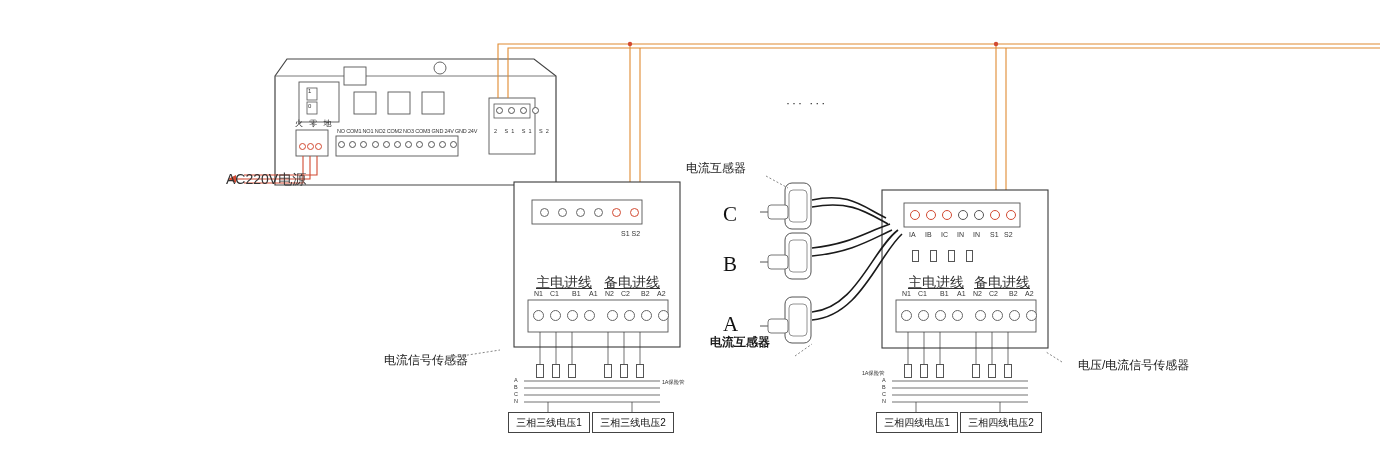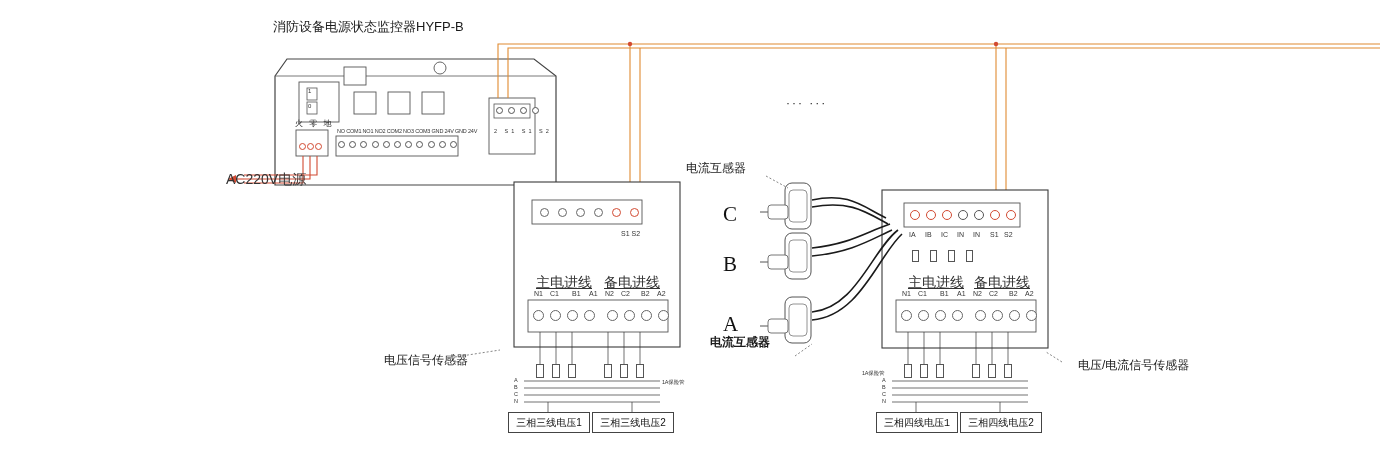--- a/index.html
+++ b/index.html
@@ -106,21 +106,20 @@
     font-size: 12px;
     letter-spacing: 2px;
     color: #222;
   }
 </style>
 </head>
 <body>
 
 <div id="canvas">
 
-  <div class="lbl title" style="left:273px; top:18px;">消防设备电源状态监控器HYFP-B</div>
 
   <svg class="overlay">
 
     <path d="M275,76 L287,59 L534,59 L556,76 L556,185 L275,185 Z" fill="#ffffff" stroke="#444" stroke-width="1.2"></path>
 
     <path d="M275,76 L556,76" fill="none" stroke="#555" stroke-width="0.8"></path>
 
     <rect x="299" y="82" width="40" height="40" fill="#fff" stroke="#555" stroke-width="0.9"></rect>
     <rect x="307" y="88" width="10" height="12" fill="#fff" stroke="#555" stroke-width="0.8"></rect>
     <rect x="307" y="102" width="10" height="12" fill="#fff" stroke="#555" stroke-width="0.8"></rect>
@@ -303,21 +302,21 @@
   <div class="lbl tiny" style="left:662px; top:379px;">1A保险管</div>
 
   <div class="lbl tiny" style="left:514px; top:377px;">A</div>
   <div class="lbl tiny" style="left:514px; top:384px;">B</div>
   <div class="lbl tiny" style="left:514px; top:391px;">C</div>
   <div class="lbl tiny" style="left:514px; top:398px;">N</div>
 
   <div class="boxlabel" style="left:508px; top:412px; width:82px; height:21px;">三相三线电压1</div>
   <div class="boxlabel" style="left:592px; top:412px; width:82px; height:21px;">三相三线电压2</div>
 
-  <div class="lbl mid" style="left:384px; top:352px;">电压信号传感器</div>
+  <div class="lbl mid" style="left:384px; top:352px;">电流信号传感器</div>
 
   <div class="lbl big-letter" style="left:723px; top:202px;">C</div>
   <div class="lbl big-letter" style="left:723px; top:252px;">B</div>
   <div class="lbl big-letter" style="left:723px; top:312px;">A</div>
 
   <div class="lbl mid" style="left:686px; top:160px;">电流互感器</div>
 
   <div class="lbl mid" style="left:710px; top:334px;font-weight:bold;">电流互感器</div>
 
   <div style="position:absolute; left:910px; top:210px; display:flex; gap:6px;">
@@ -371,18 +370,18 @@
   <div class="fuse" style="left:972px; top:364px; width:8px; height:14px;"></div>
   <div class="fuse" style="left:988px; top:364px; width:8px; height:14px;"></div>
   <div class="fuse" style="left:1004px; top:364px; width:8px; height:14px;"></div>
   <div class="lbl tiny" style="left:862px; top:370px;">1A保险管</div>
 
   <div class="lbl tiny" style="left:882px; top:377px;">A</div>
   <div class="lbl tiny" style="left:882px; top:384px;">B</div>
   <div class="lbl tiny" style="left:882px; top:391px;">C</div>
   <div class="lbl tiny" style="left:882px; top:398px;">N</div>
 
-  <div class="boxlabel" style="left:876px; top:412px; width:82px; height:21px;font-family:Liberation Mono, monospace;">三相四线电压1</div>
+  <div class="boxlabel" style="left:876px; top:412px; width:82px; height:21px;">三相四线电压1</div>
   <div class="boxlabel" style="left:960px; top:412px; width:82px; height:21px;">三相四线电压2</div>
 
   <div class="lbl mid" style="left:1078px; top:357px;">电压/电流信号传感器</div>
 
 </div>
 
 </body></html>

